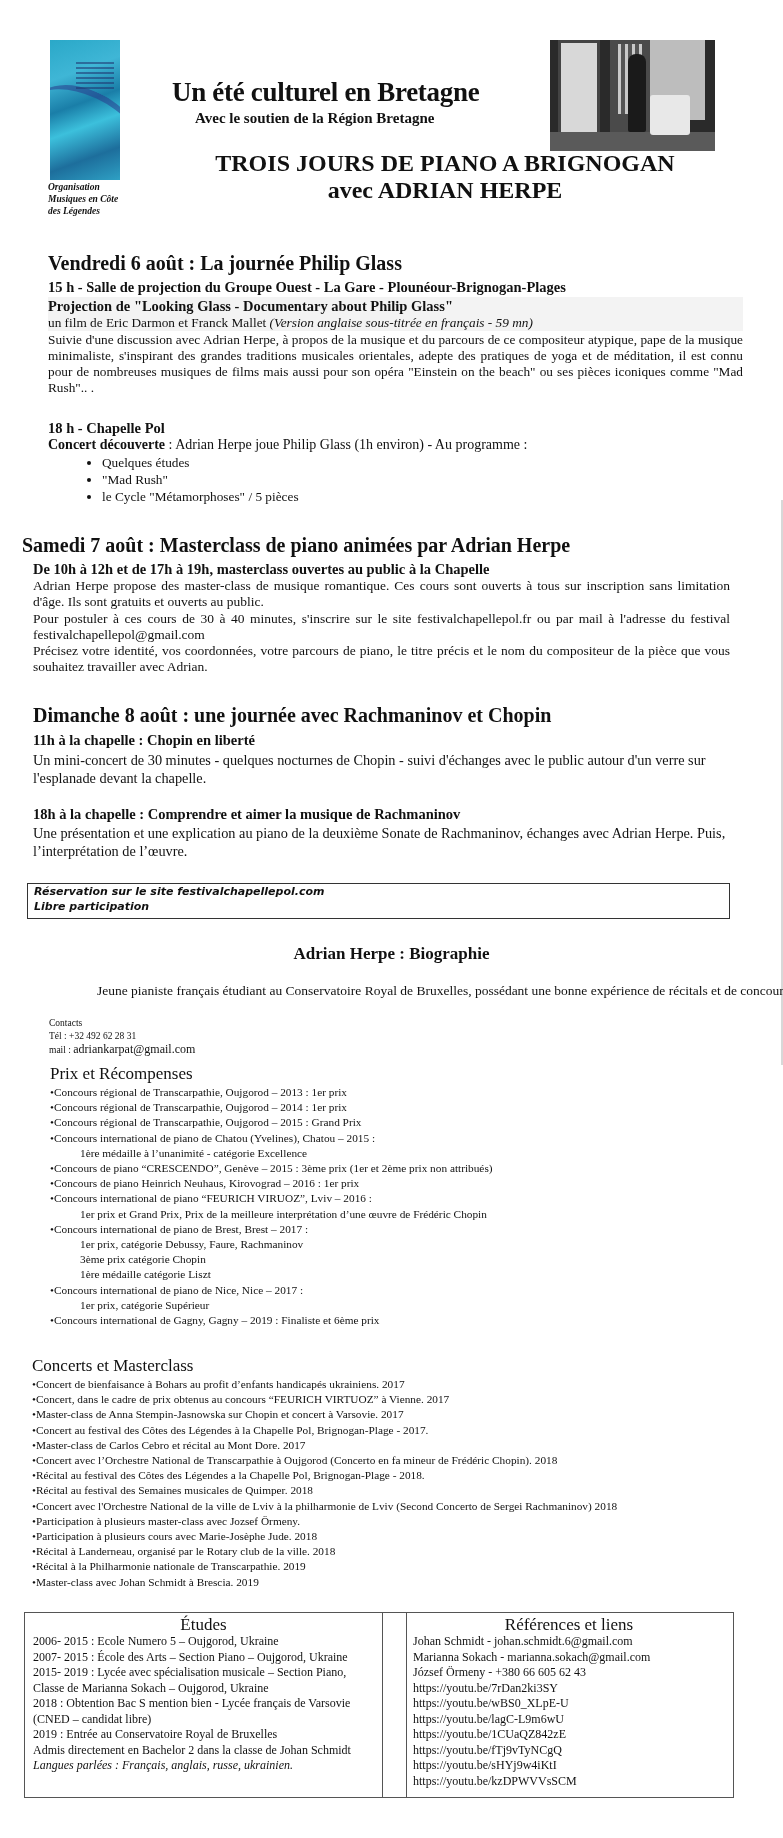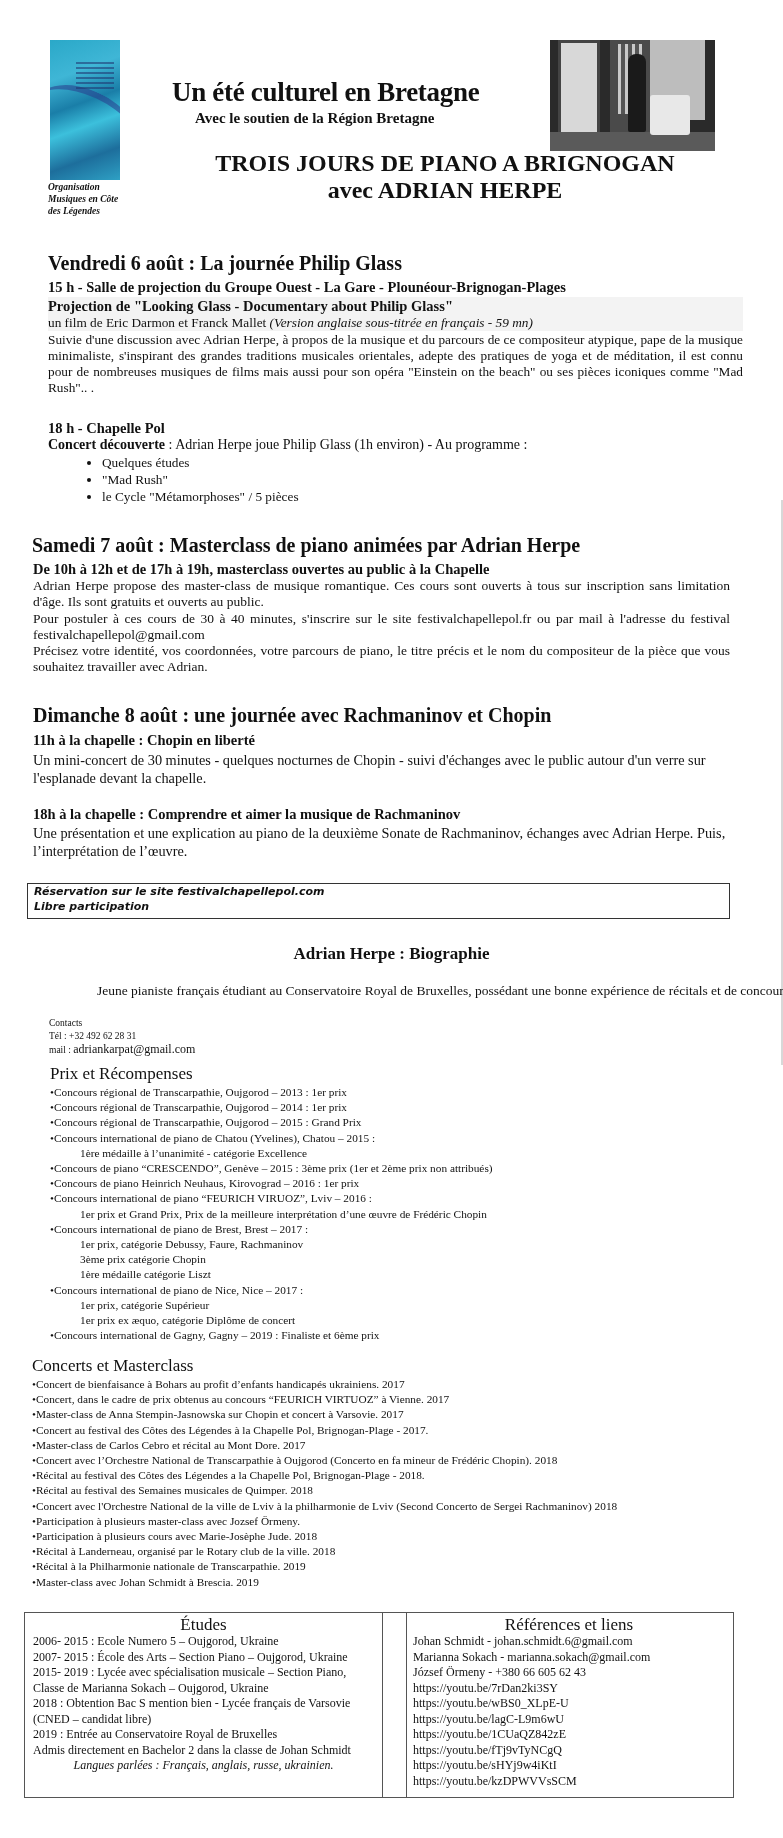--- a/index.html
+++ b/index.html
@@ -47,21 +47,21 @@
     .sec-title { font-size: 17px; line-height: 20px; }
     .list { font-size: 11.3px; line-height: 15.2px; }
     .list .ind { padding-left: 30px; }
 
     .tables { left: 24px; top: 1612px; width: 710px; height: 186px; }
     .tbl { position: absolute; top: 0; height: 186px; border: 1.5px solid #555; box-sizing: border-box; font-size: 12px; line-height: 15.5px; }
     .tbl .th { text-align: center; font-size: 17px; line-height: 18px; }
     .tbl-left { left: 0; width: 359px; padding: 3px 8px; }
     .tbl-gap { left: 358px; width: 25px; border-left: none; border-right: 1.5px solid #555; }
     .tbl-right { left: 381px; width: 329px; padding: 3px 8px; border-left: none; }
-    .it { font-style: italic; text-align: center; }
+    .it { font-style: italic; }
     ul.bul { margin: 0; padding-left: 60px; list-style: disc; }
   </style>
 </head>
 <body>
 
 <div class="abs right-edge-line"></div>
 
 <div class="abs logo">
   <div class="swirl"></div>
   <div class="txt"></div>
@@ -96,21 +96,21 @@
 <div class="abs p" style="left:48px; top:332px; width:695px;">Suivie d'une discussion avec Adrian Herpe, à propos de la musique et du parcours de ce compositeur atypique, pape de la musique minimaliste, s'inspirant des grandes traditions musicales orientales, adepte des pratiques de yoga et de méditation, il est connu pour de nombreuses musiques de films mais aussi pour son opéra "Einstein on the beach" ou ses pièces iconiques comme "Mad Rush".. .</div>
 
 <div class="abs h-sub" style="left:48px; top:419px;">18 h - Chapelle Pol</div>
 <div class="abs p" style="left:48px; top:437px; font-size:14px;"><b>Concert découverte</b><span> : Adrian Herpe joue Philip Glass (1h environ) - Au programme :</span></div>
 <ul class="abs bul p" style="left:42px; top:454px; font-size:13.3px; line-height:17px;">
   <li>Quelques études</li>
   <li>"Mad Rush"</li>
   <li>le Cycle "Métamorphoses" / 5 pièces</li>
 </ul>
 
-<div class="abs h-day" style="left:32px; top:533px;">Samedi 7 août : Masterclass de piano animées par Adrian Herpe</div>
+<div class="abs h-day" style="left:22px; top:533px;">Samedi 7 août : Masterclass de piano animées par Adrian Herpe</div>
 <div class="abs h-sub" style="left:33px; top:560px;">De 10h à 12h et de 17h à 19h, masterclass ouvertes au public à la Chapelle</div>
 <div class="abs p" style="left:33px; top:578px; width:697px; font-size:13.5px; line-height:16.3px;">
   <div>Adrian Herpe propose des master-class de musique romantique. Ces cours sont ouverts à tous sur inscription sans limitation d'âge. Ils sont gratuits et ouverts au public.</div>
   <div>Pour postuler à ces cours de 30 à 40 minutes, s'inscrire sur le site festivalchapellepol.fr ou par mail à l'adresse du festival festivalchapellepol@gmail.com</div>
   <div>Précisez votre identité, vos coordonnées, votre parcours de piano, le titre précis et le nom du compositeur de la pièce que vous souhaitez travailler avec Adrian.</div>
 </div>
 
 <div class="abs h-day" style="left:33px; top:703px;">Dimanche 8 août : une journée avec Rachmaninov et Chopin</div>
 <div class="abs h-sub" style="left:33px; top:731px;">11h à la chapelle : Chopin en liberté</div>
 <div class="abs p2" style="left:33px; top:751px; width:700px;">Un mini-concert de 30 minutes - quelques nocturnes de Chopin - suivi d'échanges avec le public autour d'un verre sur l'esplanade devant la chapelle.</div>
@@ -140,21 +140,20 @@
     <div>•Concours de piano “CRESCENDO”, Genève – 2015 : 3ème prix (1er et 2ème prix non attribués)</div>
     <div>•Concours de piano Heinrich Neuhaus, Kirovograd – 2016 : 1er prix</div>
     <div>•Concours international de piano “FEURICH VIRUOZ”, Lviv – 2016 :</div>
     <div class="ind">1er prix et Grand Prix, Prix de la meilleure interprétation d’une œuvre de Frédéric Chopin</div>
     <div>•Concours international de piano de Brest, Brest – 2017 :</div>
     <div class="ind">1er prix, catégorie Debussy, Faure, Rachmaninov</div>
     <div class="ind">3ème prix catégorie Chopin</div>
     <div class="ind">1ère médaille catégorie Liszt</div>
     <div>•Concours international de piano de Nice, Nice – 2017 :</div>
     <div class="ind">1er prix, catégorie Supérieur</div>
-    <div class="ind">1er prix ex æquo, catégorie Diplôme de concert</div>
     <div>•Concours international de Gagny, Gagny – 2019 : Finaliste et 6ème prix</div>
   </div>
 
 <div class="abs sec-title" style="left:32px; top:1356px;">Concerts et Masterclass</div>
 <div class="abs list" id="concerts-list" style="left:32px; top:1377px; width:740px;">
     <div>•Concert de bienfaisance à Bohars au profit d’enfants handicapés ukrainiens. 2017</div>
     <div>•Concert, dans le cadre de prix obtenus au concours “FEURICH VIRTUOZ” à Vienne. 2017</div>
     <div>•Master-class de Anna Stempin-Jasnowska sur Chopin et concert à Varsovie. 2017</div>
     <div>•Concert au festival des Côtes des Légendes à la Chapelle Pol, Brignogan-Plage - 2017.</div>
     <div>•Master-class de Carlos Cebro et récital au Mont Dore. 2017</div>

